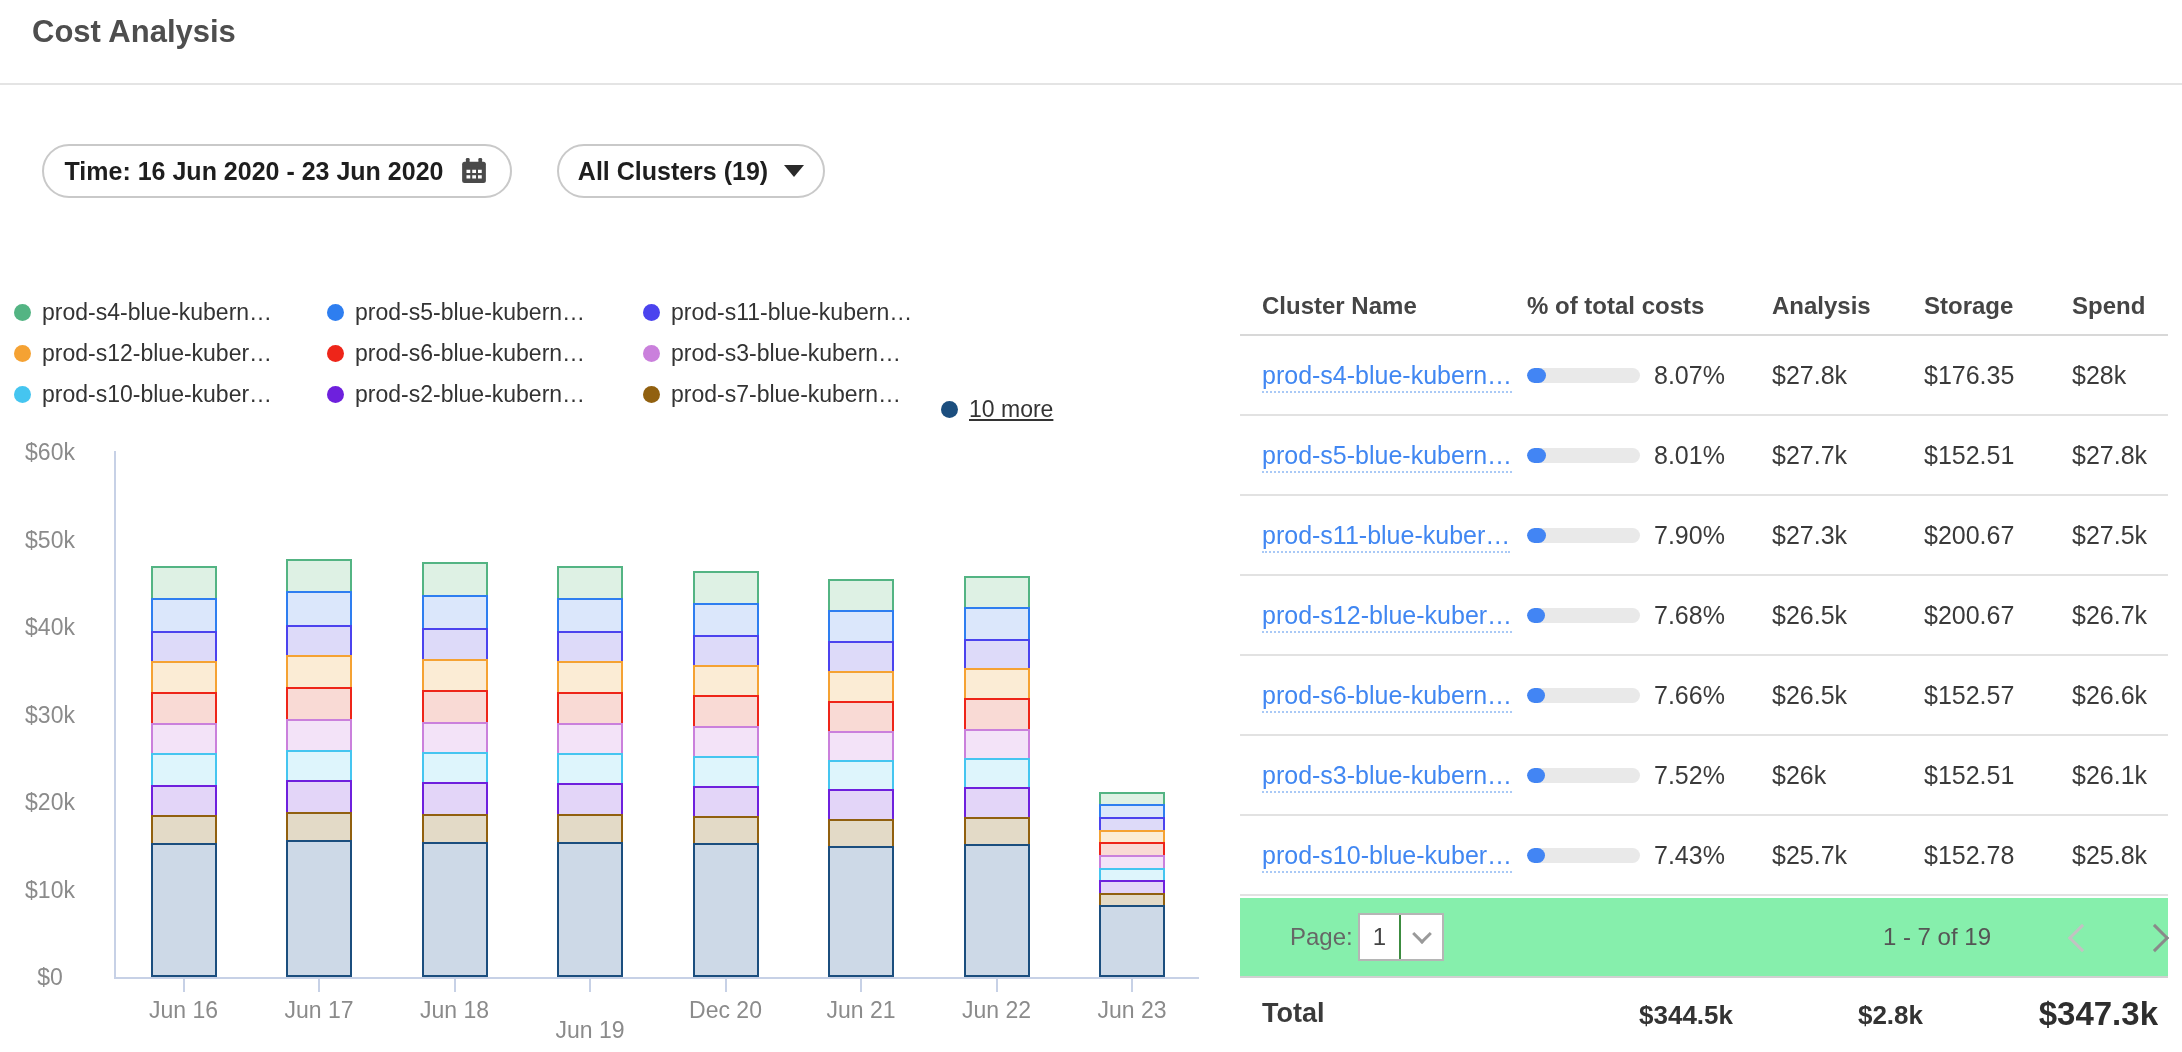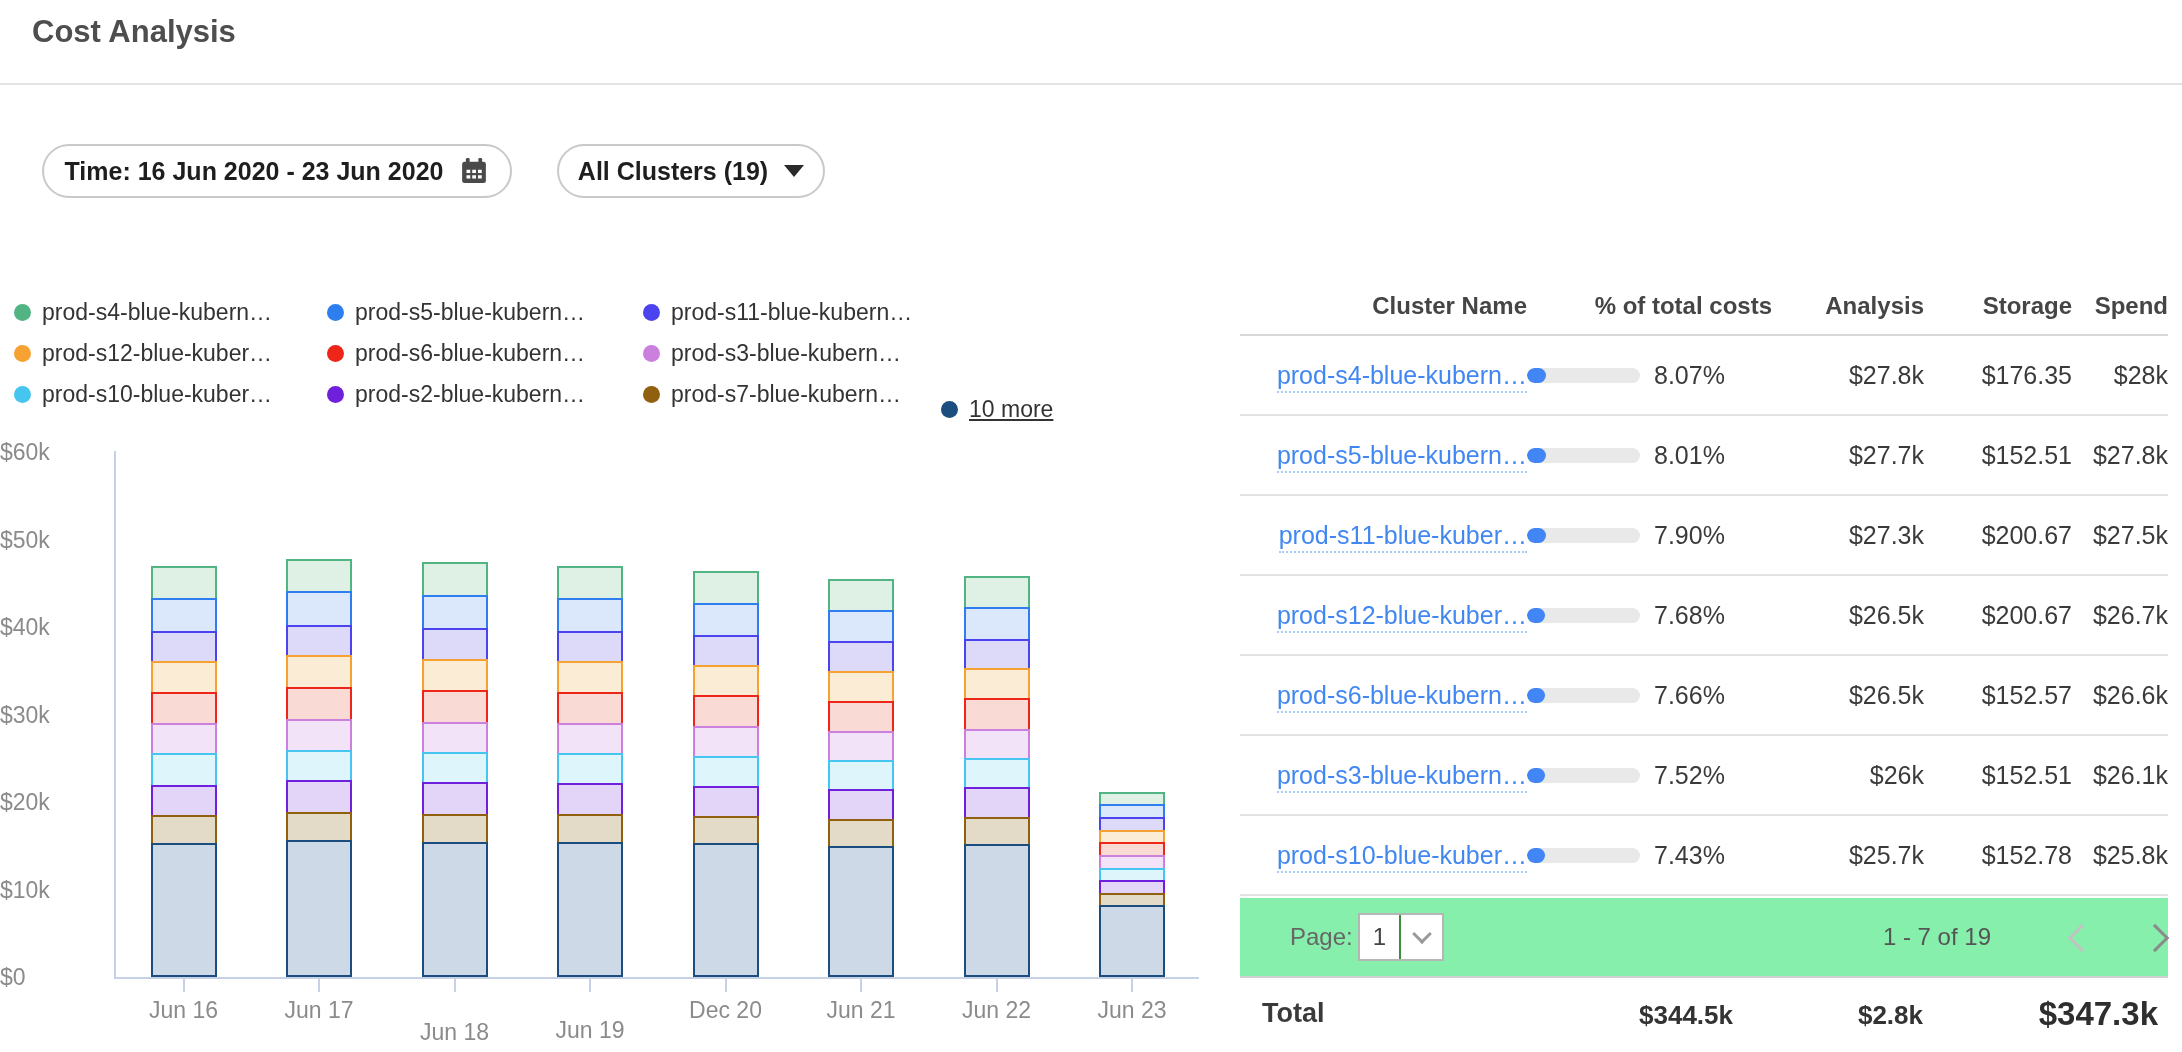--- a/index.html
+++ b/index.html
@@ -21,31 +21,31 @@
               border-top:12px solid #2a2a2a;}
   .cal-icon{width:30px;height:30px;}
 
   
   .legend-item{position:absolute;display:flex;align-items:center;gap:11px;font-size:23px;color:#333;
                height:26px;cursor:pointer;white-space:nowrap;}
   .legend-dot{width:17px;height:17px;border-radius:50%;flex:0 0 auto;}
 
   
   .axis-line{position:absolute;background:#c7d1e6;}
-  .ylab{position:absolute;left:0;width:100px;text-align:left;font-size:23px;color:#8b8b8b;}
+  .ylab{position:absolute;left:0;width:100px;text-align:center;font-size:23px;color:#8b8b8b;}
   .xlab{position:absolute;width:130px;text-align:center;font-size:23px;color:#8b8b8b;}
   .tick{position:absolute;width:2px;height:13px;background:#c7d1e6;}
   .bar-col{position:absolute;width:66px;bottom:75px;display:flex;flex-direction:column;}
   .bar-seg{box-sizing:border-box;width:66px;border-style:solid;border-width:2.5px;}
   .bar-seg + .bar-seg{margin-top:-2.5px;}
 
   
   .panel{position:absolute;left:1240px;top:278px;width:928px;}
   .thead,.trow{display:grid;grid-template-columns:265px 245px 152px 148px 1fr;
-               align-items:center;padding-left:22px;box-sizing:border-box;text-align:right;}
+               align-items:center;padding-left:22px;box-sizing:border-box;}
   .thead{height:58px;font-size:24px;font-weight:700;color:#454545;border-bottom:2px solid #d8d8d8;}
   .trow{height:80px;font-size:25px;color:#3a3a3a;border-bottom:2px solid #e2e2e2;}
   .cluster-link{color:#4187f2;text-decoration:none;border-bottom:2px dotted #a9c9f6;
                 padding-bottom:2px;cursor:pointer;white-space:nowrap;}
   .pct-cell{display:flex;align-items:center;}
   .pct-track{width:113px;height:15px;border-radius:8px;background:#e9e9e9;position:relative;overflow:hidden;}
   .pct-fill{position:absolute;left:0;top:0;height:15px;border-radius:8px;}
   .pct-val{margin-left:14px;}
 
   
@@ -182,21 +182,21 @@
         <div class="bar-seg" style="height: 33.125px; border-color: rgb(75, 67, 238); background: rgb(221, 218, 249);"></div>
         <div class="bar-seg" style="height: 34px; border-color: rgb(245, 162, 51); background: rgb(251, 236, 213);"></div>
         <div class="bar-seg" style="height: 34.875px; border-color: rgb(238, 37, 25); background: rgb(249, 218, 213);"></div>
         <div class="bar-seg" style="height: 33.125px; border-color: rgb(202, 128, 220); background: rgb(243, 227, 248);"></div>
         <div class="bar-seg" style="height: 33.125px; border-color: rgb(69, 197, 240); background: rgb(222, 245, 252);"></div>
         <div class="bar-seg" style="height: 34px; border-color: rgb(110, 32, 221); background: rgb(227, 213, 248);"></div>
         <div class="bar-seg" style="height: 30.5px; border-color: rgb(145, 96, 15); background: rgb(227, 218, 199);"></div>
         <div class="bar-seg" style="height: 137.25px; border-color: rgb(27, 78, 126); background: rgb(205, 217, 231);"></div>
       </div>
       <div class="tick" style="left: 453.5px; top: 979px;"></div>
-      <div class="xlab" style="left: 389.5px; top: 1019px;">Jun 18</div>
+      <div class="xlab" style="left: 389.5px; top: 997px;">Jun 18</div>
       <div class="bar-col" style="left: 421.5px;">
         <div class="bar-seg" style="height: 34.875px; border-color: rgb(83, 180, 131); background: rgb(222, 241, 228);"></div>
         <div class="bar-seg" style="height: 35.75px; border-color: rgb(46, 126, 240); background: rgb(219, 231, 251);"></div>
         <div class="bar-seg" style="height: 33.125px; border-color: rgb(75, 67, 238); background: rgb(221, 218, 249);"></div>
         <div class="bar-seg" style="height: 34px; border-color: rgb(245, 162, 51); background: rgb(251, 236, 213);"></div>
         <div class="bar-seg" style="height: 34px; border-color: rgb(238, 37, 25); background: rgb(249, 218, 213);"></div>
         <div class="bar-seg" style="height: 33.125px; border-color: rgb(202, 128, 220); background: rgb(243, 227, 248);"></div>
         <div class="bar-seg" style="height: 32.25px; border-color: rgb(69, 197, 240); background: rgb(222, 245, 252);"></div>
         <div class="bar-seg" style="height: 34px; border-color: rgb(110, 32, 221); background: rgb(227, 213, 248);"></div>
         <div class="bar-seg" style="height: 30.5px; border-color: rgb(145, 96, 15); background: rgb(227, 218, 199);"></div>

